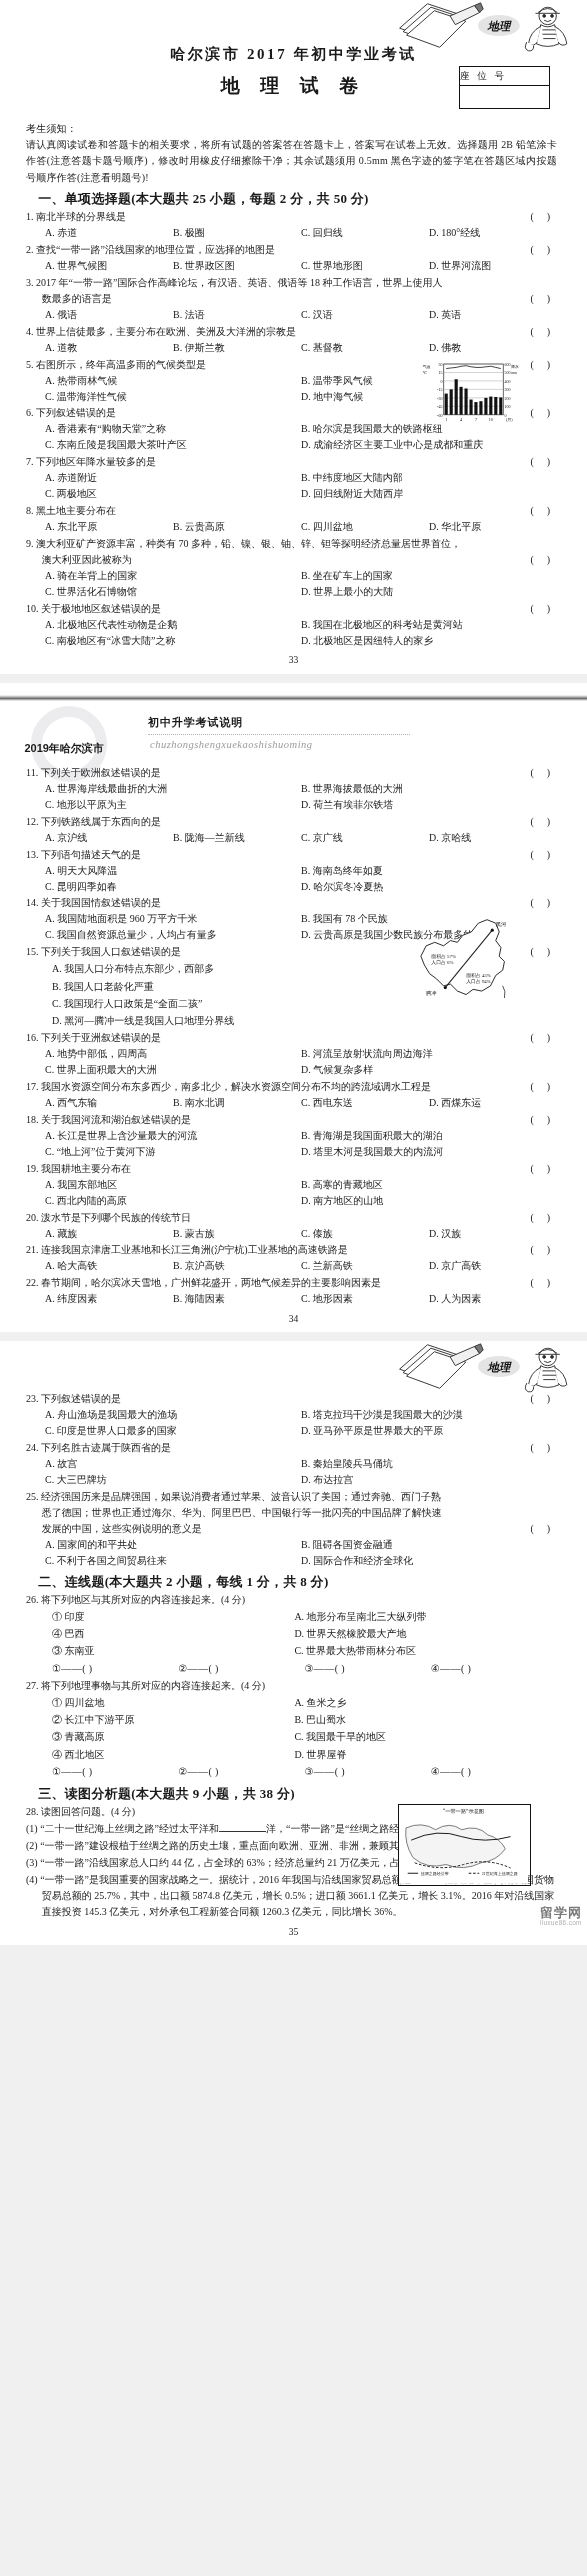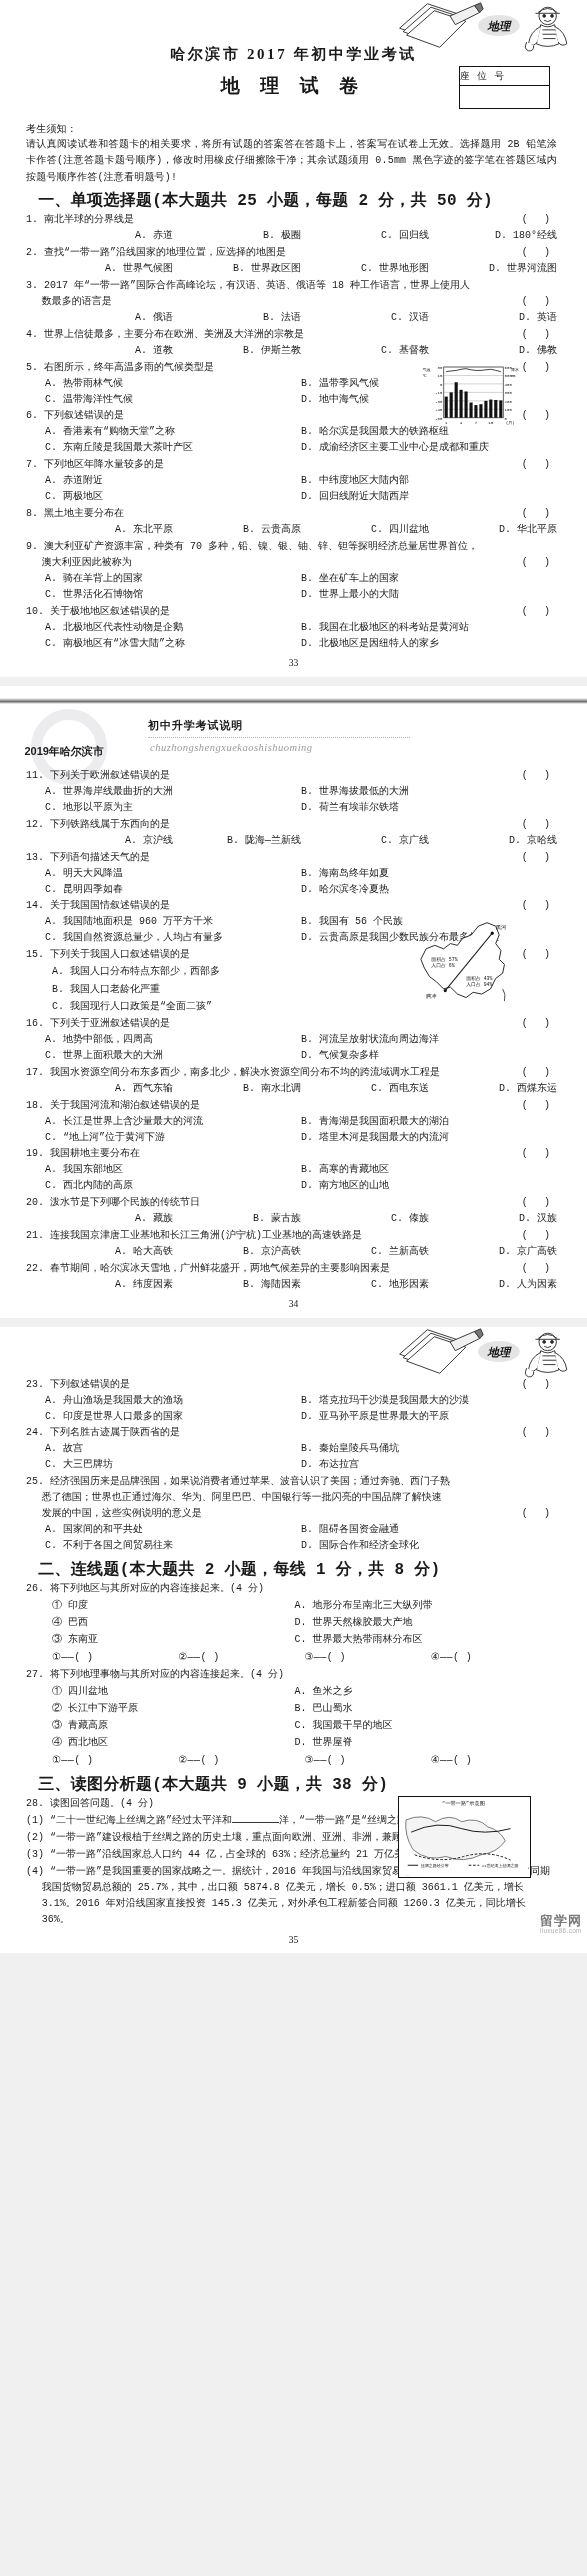--- a/index.html
+++ b/index.html
@@ -16,34 +16,34 @@
   .title1{text-align:center;font-size:15px;font-weight:bold;letter-spacing:2.6px;margin:45px 0 0 0;
           font-family:"Liberation Serif","DejaVu Serif",serif;}
   .title2wrap{position:relative;height:40px;margin-top:7px;}
   .title2{text-align:center;font-size:19px;font-weight:bold;letter-spacing:7.9px;padding-top:1.7px;}
   .seatbox{position:absolute;right:37px;top:-5.2px;width:89px;border:1px solid #111;}
   .seatbox .sb-top{height:18.3px;line-height:18.3px;text-align:left;font-size:9.6px;letter-spacing:2.6px;
                    border-bottom:1px solid #111;}
   .seatbox .sb-bot{height:22px;}
 
   
-  .wrap{padding:0 30px 0 26px;font-family:Liberation Mono, monospace;}
+  .wrap{padding:0 30px 0 26px;}
   .notice{font-size:10px;margin-top:10.5px;letter-spacing:0.2px;}
   .notice .nt-h{margin-bottom:1.7px;}
   .notice p{margin:0;line-height:1.62;text-align:justify;}
-  .sec-head{font-weight:bold;font-size:16px;margin:4.4px 0 0.9px 12.2px;letter-spacing:0.3px;}
+  .sec-head{font-weight:bold;font-size:13px;margin:4.4px 0 0.9px 12.2px;letter-spacing:0.3px;}
 
   .q{font-size:10px;line-height:1.6;position:relative;margin-top:0.9px;}
   .qline{position:relative;padding-right:35px;}
   .qstem{display:block;padding-left:14px;text-indent:-14px;}
   .qstem.cont{text-indent:0;padding-left:15.7px;}
   .paren{position:absolute;right:1.7px;top:0;letter-spacing:5.2px;}
   .opts{display:flex;padding-left:19px;}
   .opts span{display:block;}
-  .opts.four span{width:25%;text-align:right;}
+  .opts.four span{width:25%;}
   .opts.two span{width:50%;}
   .opts.stack{display:block;padding-left:26px;}
   .opts.stack span{display:block;line-height:1.72;}
 
   .pgnum{text-align:center;font-size:9.6px;margin-top:5.2px;padding-bottom:5.2px;}
 
   
   .climate{position:absolute;right:31px;top:0;width:105px;height:77px;}
 
   
@@ -376,21 +376,21 @@
               <span>D. 哈尔滨冬冷夏热</span>
             </div>
           </div>
           <div class="q" style="position: relative;">
             <div class="qline">
               <div class="qstem">14. 关于我国国情叙述错误的是</div>
               <span class="paren">(      )</span>
             </div>
             <div class="opts two">
               <span>A. 我国陆地面积是 960 万平方千米</span>
-              <span>B. 我国有 56 个民族</span>
+              <span>B. 我国有 78 个民族</span>
             </div>
             <div class="opts two">
               <span>C. 我国自然资源总量少，人均占有量多</span>
               <span>D. 云贵高原是我国少数民族分布最多的地区</span>
             </div>
             <div class="chinamap" style="top: 15.7px;"><svg width="131" height="94" viewBox="0 0 150 108" style="font-size:11.5px">
                 <path d="M18 52 L24 40 L34 36 L44 40 L52 34 L60 36 L66 28 L76 24 L84 14 L94 10
         L104 14 L108 24 L104 34 L110 42 L108 52 L114 58 L112 68 L104 74 L98 86 L88 92
         L78 90 L70 96 L60 92 L52 84 L44 86 L36 78 L28 72 L22 62 Z" fill="#fff" stroke="#222" stroke-width="1.1" stroke-linejoin="round"></path>
                 <path d="M100 22 L46 88" stroke="#222" stroke-width="1.2"></path>
@@ -407,20 +407,21 @@
           </div>
           <div class="q">
             <div class="qline">
               <div class="qstem">15. 下列关于我国人口叙述错误的是</div>
               <span class="paren">(      )</span>
             </div>
             <div class="opts stack">
               <span>A. 我国人口分布特点东部少，西部多</span>
               <span>B. 我国人口老龄化严重</span>
               <span>C. 我国现行人口政策是“全面二孩”</span>
+              <span>D. 黑河—腾冲一线是我国人口地理分界线</span>
             </div>
           </div>
           <div class="q">
             <div class="qline">
               <div class="qstem">16. 下列关于亚洲叙述错误的是</div>
               <span class="paren">(      )</span>
             </div>
             <div class="opts two">
               <span>A. 地势中部低，四周高</span>
               <span>B. 河流呈放射状流向周边海洋</span>

